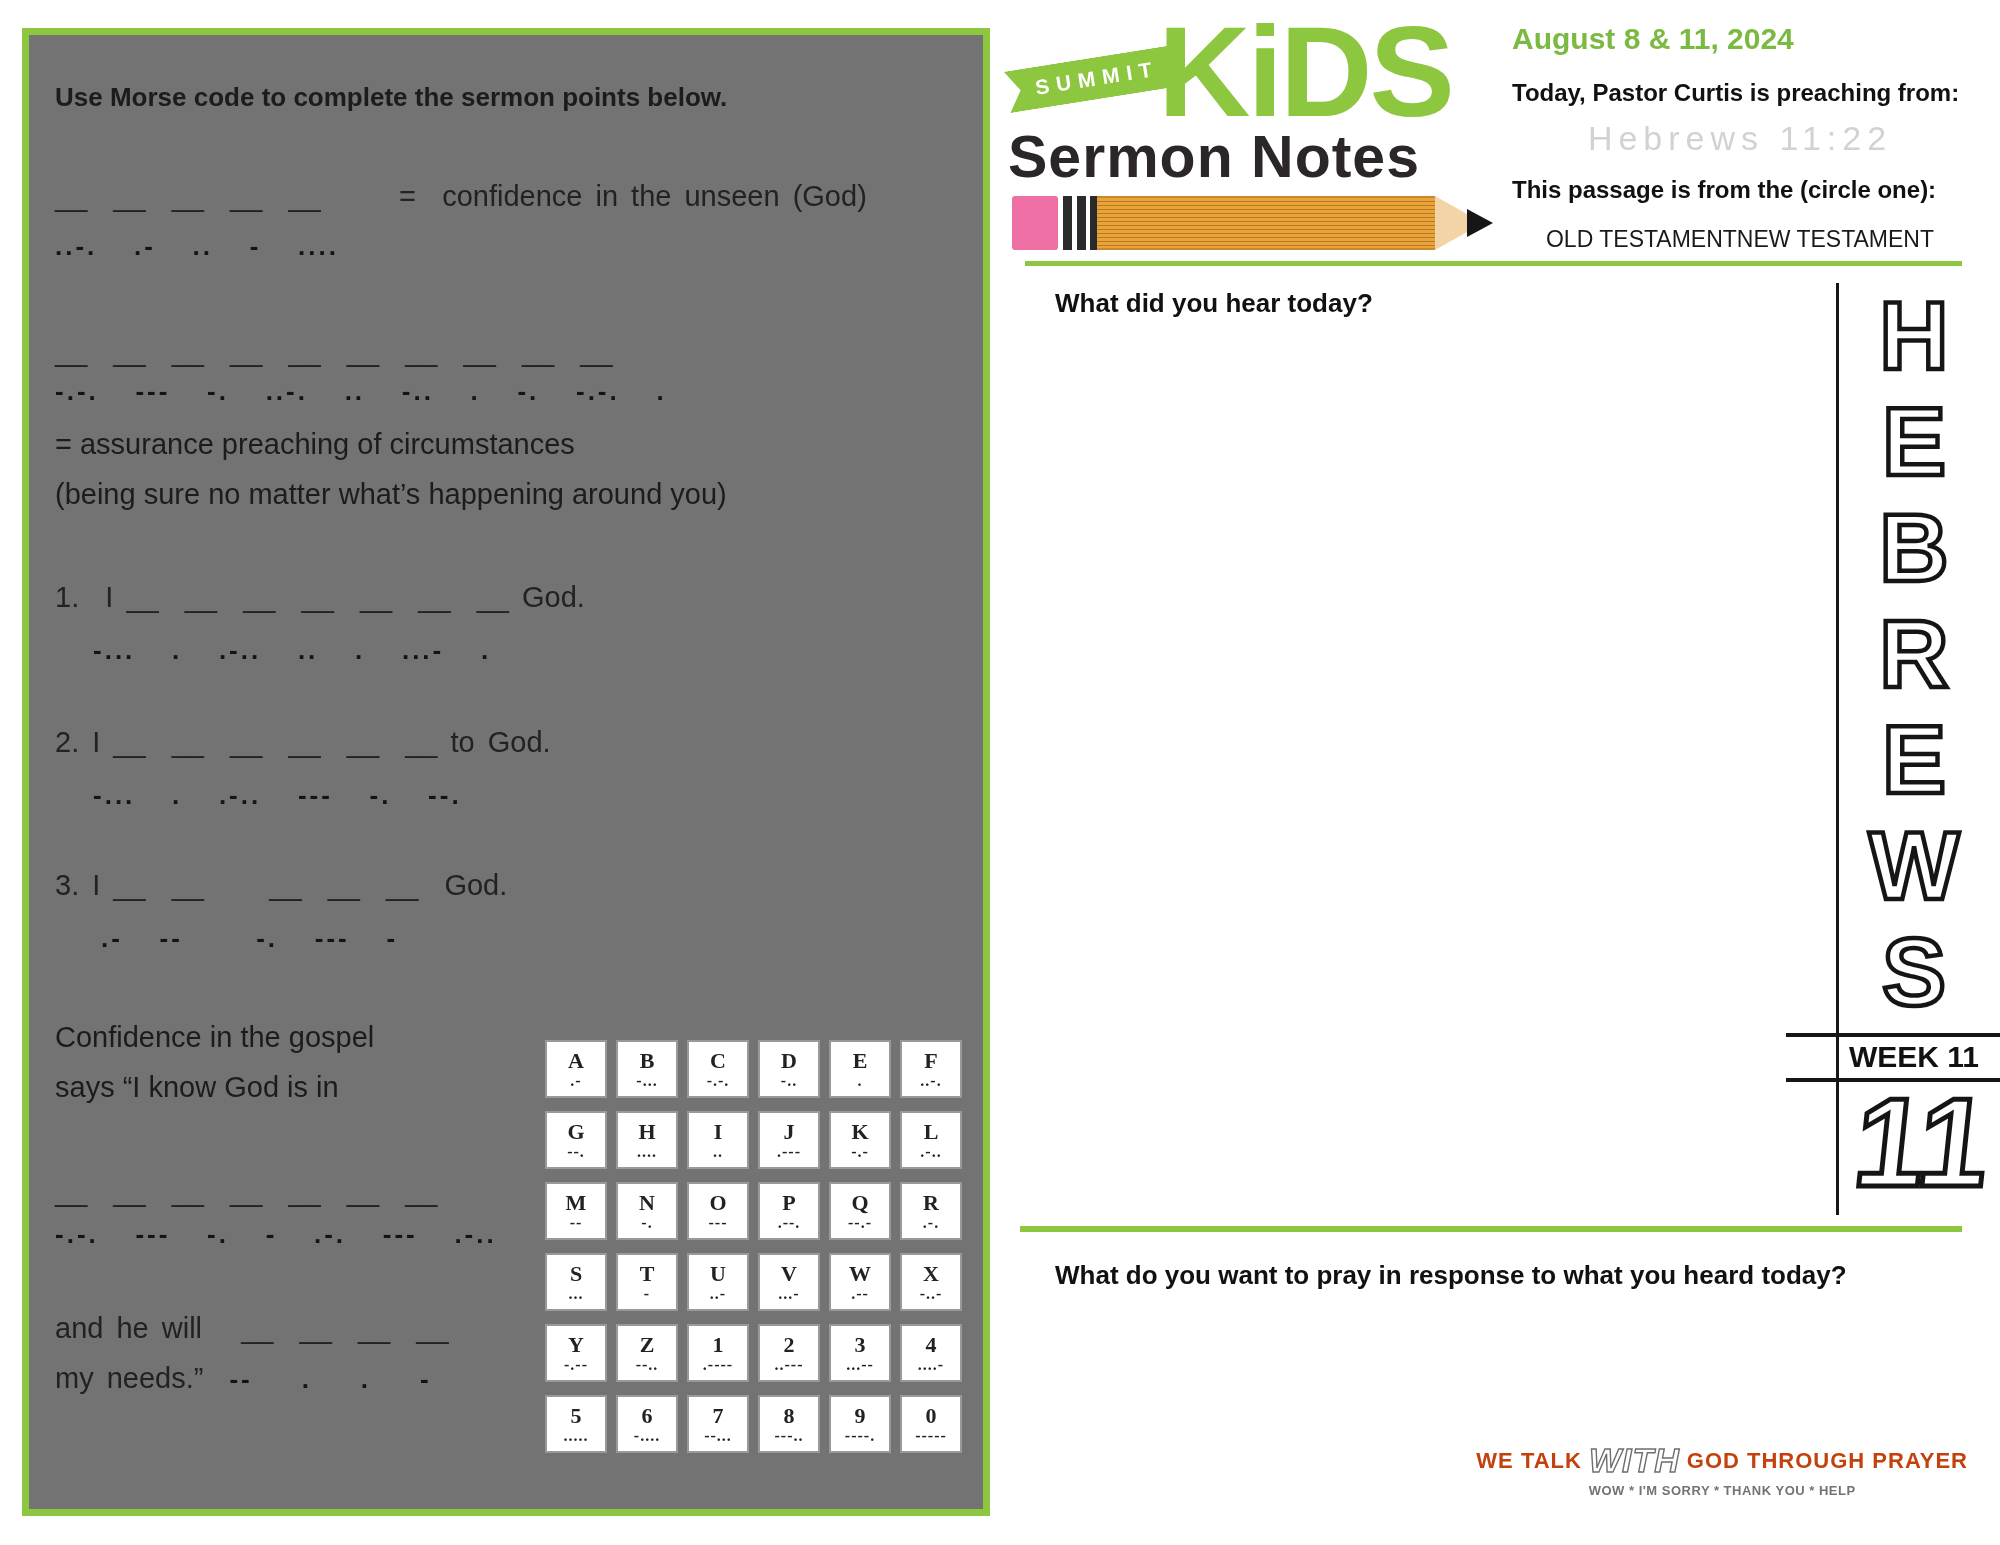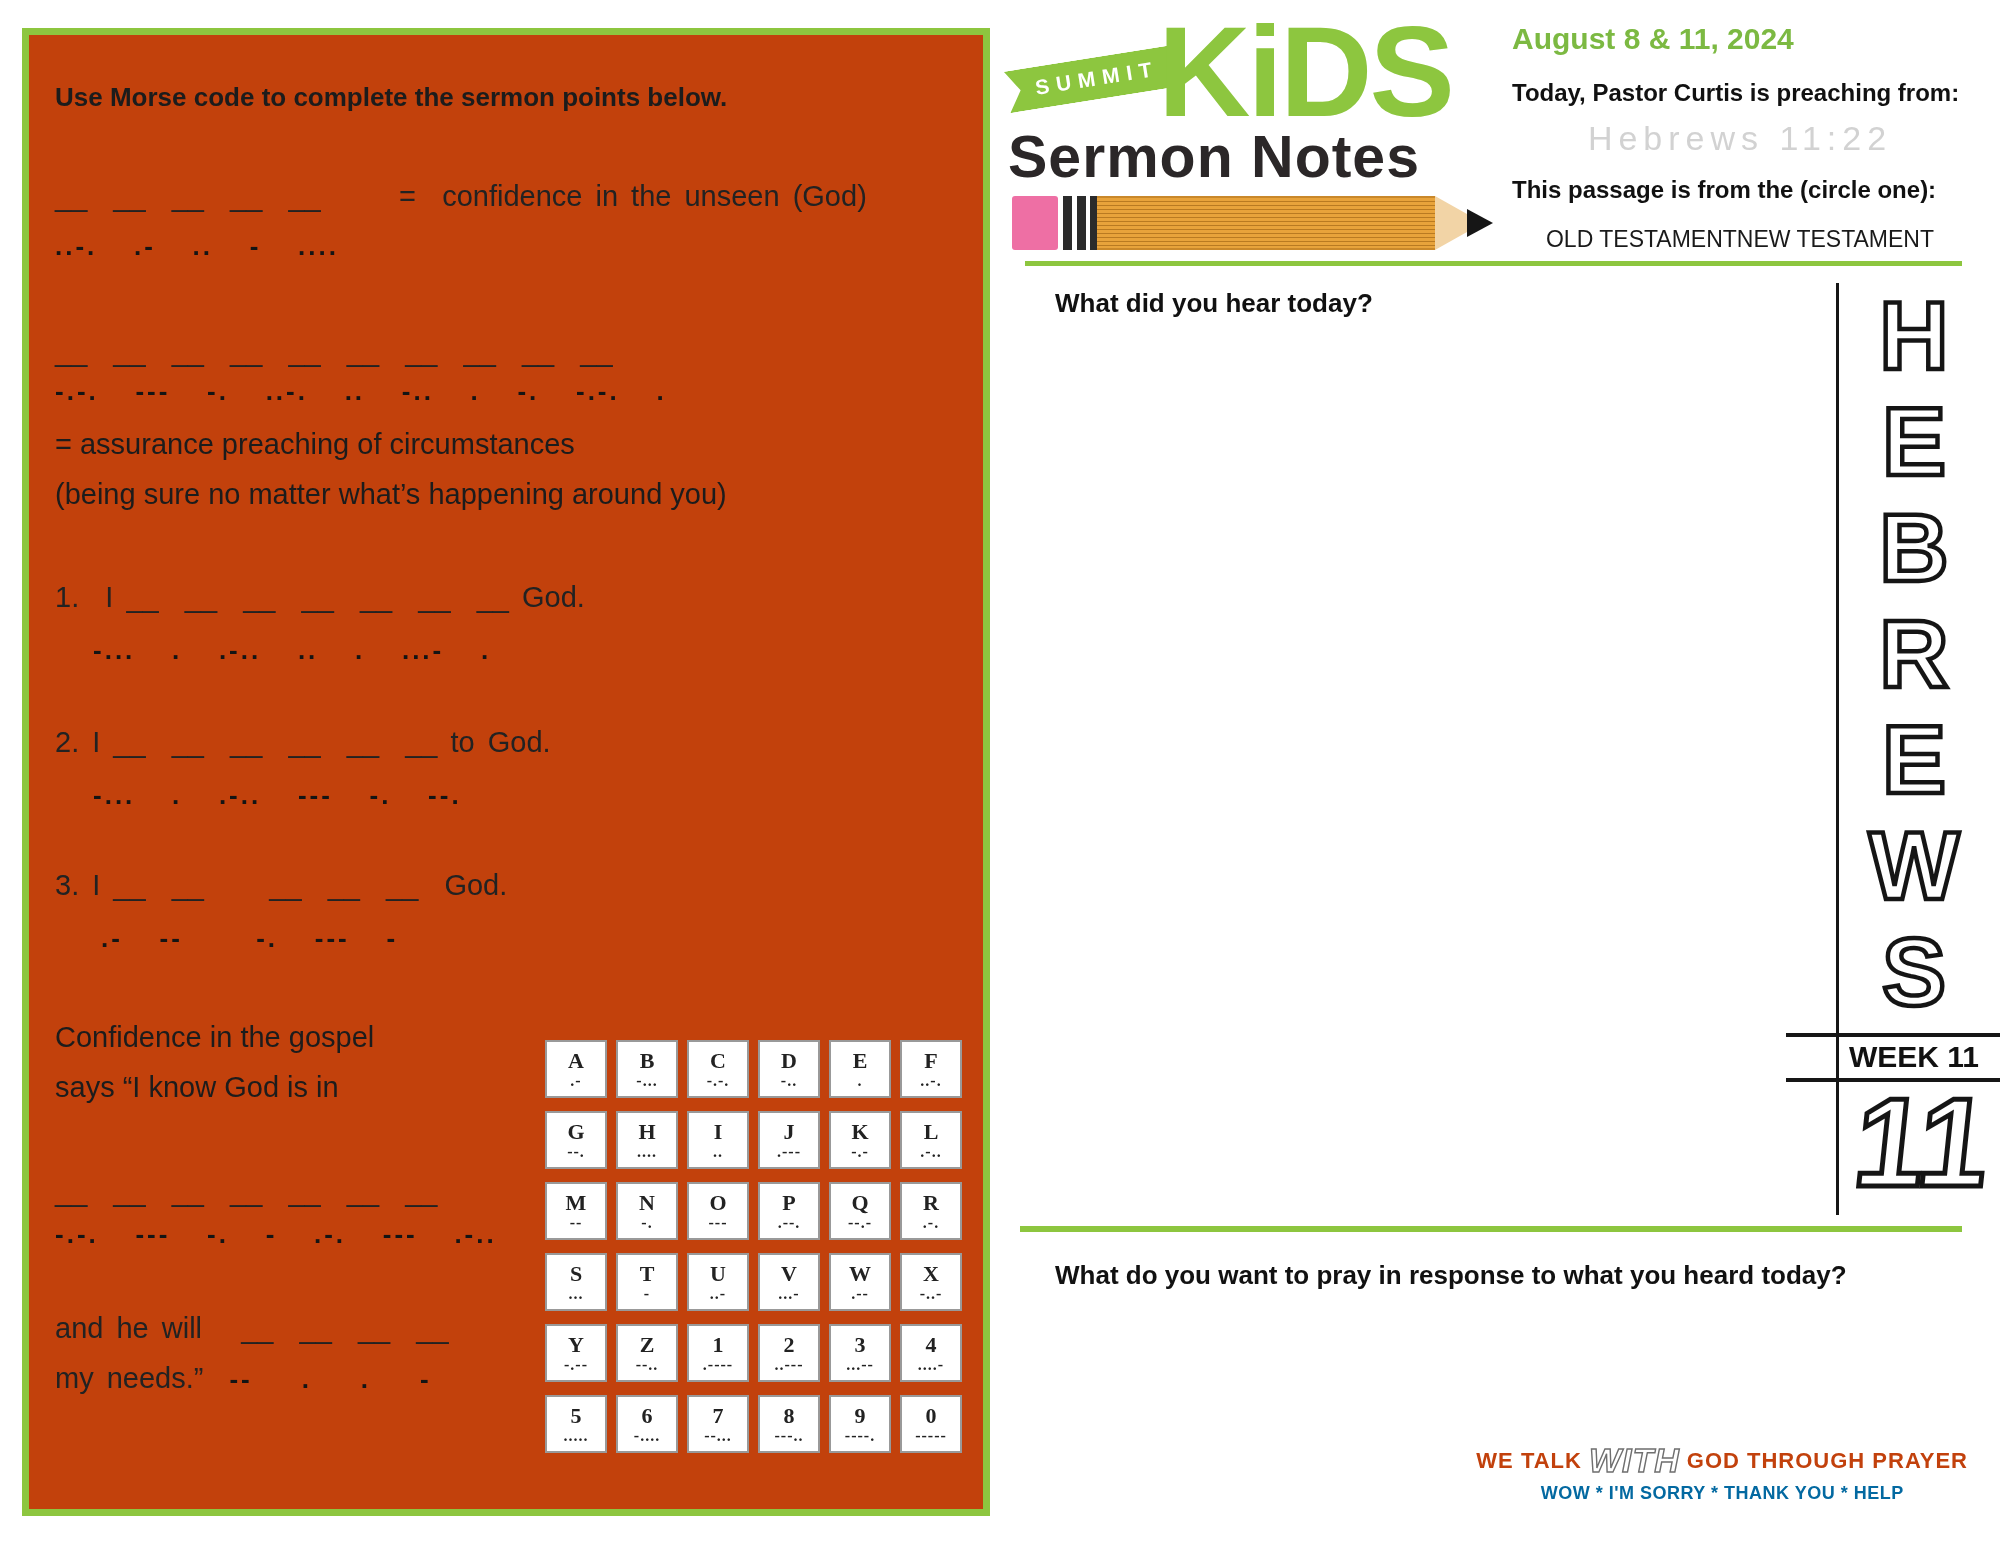--- a/index.html
+++ b/index.html
@@ -5,21 +5,21 @@
   * { margin:0; padding:0; box-sizing:border-box; }
   html,body { background:#ffffff; }
   .page {
     position:relative; width:2000px; height:1545px; background:#ffffff;
     font-family:"Liberation Sans", sans-serif; color:#1c1c1c; overflow:hidden;
   }
 
   
   .panel {
     position:absolute; left:22px; top:28px; width:968px; height:1488px;
-    border:7px solid #8dc63f; background:#c2410c; padding-left:26px; padding-right:10px;
+    border:7px solid #8dc63f; background:#737373; padding-left:26px; padding-right:10px;
   }
   .line { line-height:1.2; }
   .ws-title { margin-top:47px; font-size:26px; font-weight:700; }
   .blanks { white-space:pre; font-size:29px; word-spacing:5px; color:#222; }
   .morse  { white-space:pre; font-size:26px; font-weight:700; letter-spacing:3px; word-spacing:2px; color:#141414; }
   .p1-blanks { margin-top:66px; }
   .m1 { margin-top:17px; }
   .p2-blanks { margin-top:72px; }
   .m2 { margin-top:7px; }
   .ans1 { margin-top:20px; font-size:29px; }
@@ -116,21 +116,21 @@
     font-size:126px; line-height:130px; font-weight:700; color:#fff;
     -webkit-text-stroke:5px #151515; transform:skewX(-6deg);
   }
 
   
   .footer { position:absolute; right:32px; top:1441px; text-align:center; }
   .f-line1 { display:flex; align-items:center; justify-content:flex-end; gap:7px; }
   .f-gray { font-size:22px; font-weight:700; color:#c2410c; letter-spacing:1px; }
   .f-with { font-size:34px; font-weight:800; font-style:italic; color:#fff;
             -webkit-text-stroke:1.4px #6f6f6f; letter-spacing:1px; }
-  .f-line2 { margin-top:3px; font-size:18px; font-weight:800; color:#0369a1; letter-spacing:0.5px; }
+  .f-line2 { margin-top:3px; font-size:13px; font-weight:800; color:#737373; letter-spacing:0.5px; }
 </style>
 </head>
 <body>
 
 <div class="page">
 
   <div class="panel">
     <div class="line ws-title">Use Morse code to complete the sermon points below.</div>
 
     <div class="line blanks p1-blanks">__  __  __  __  __      =  confidence in the unseen (God)</div>

